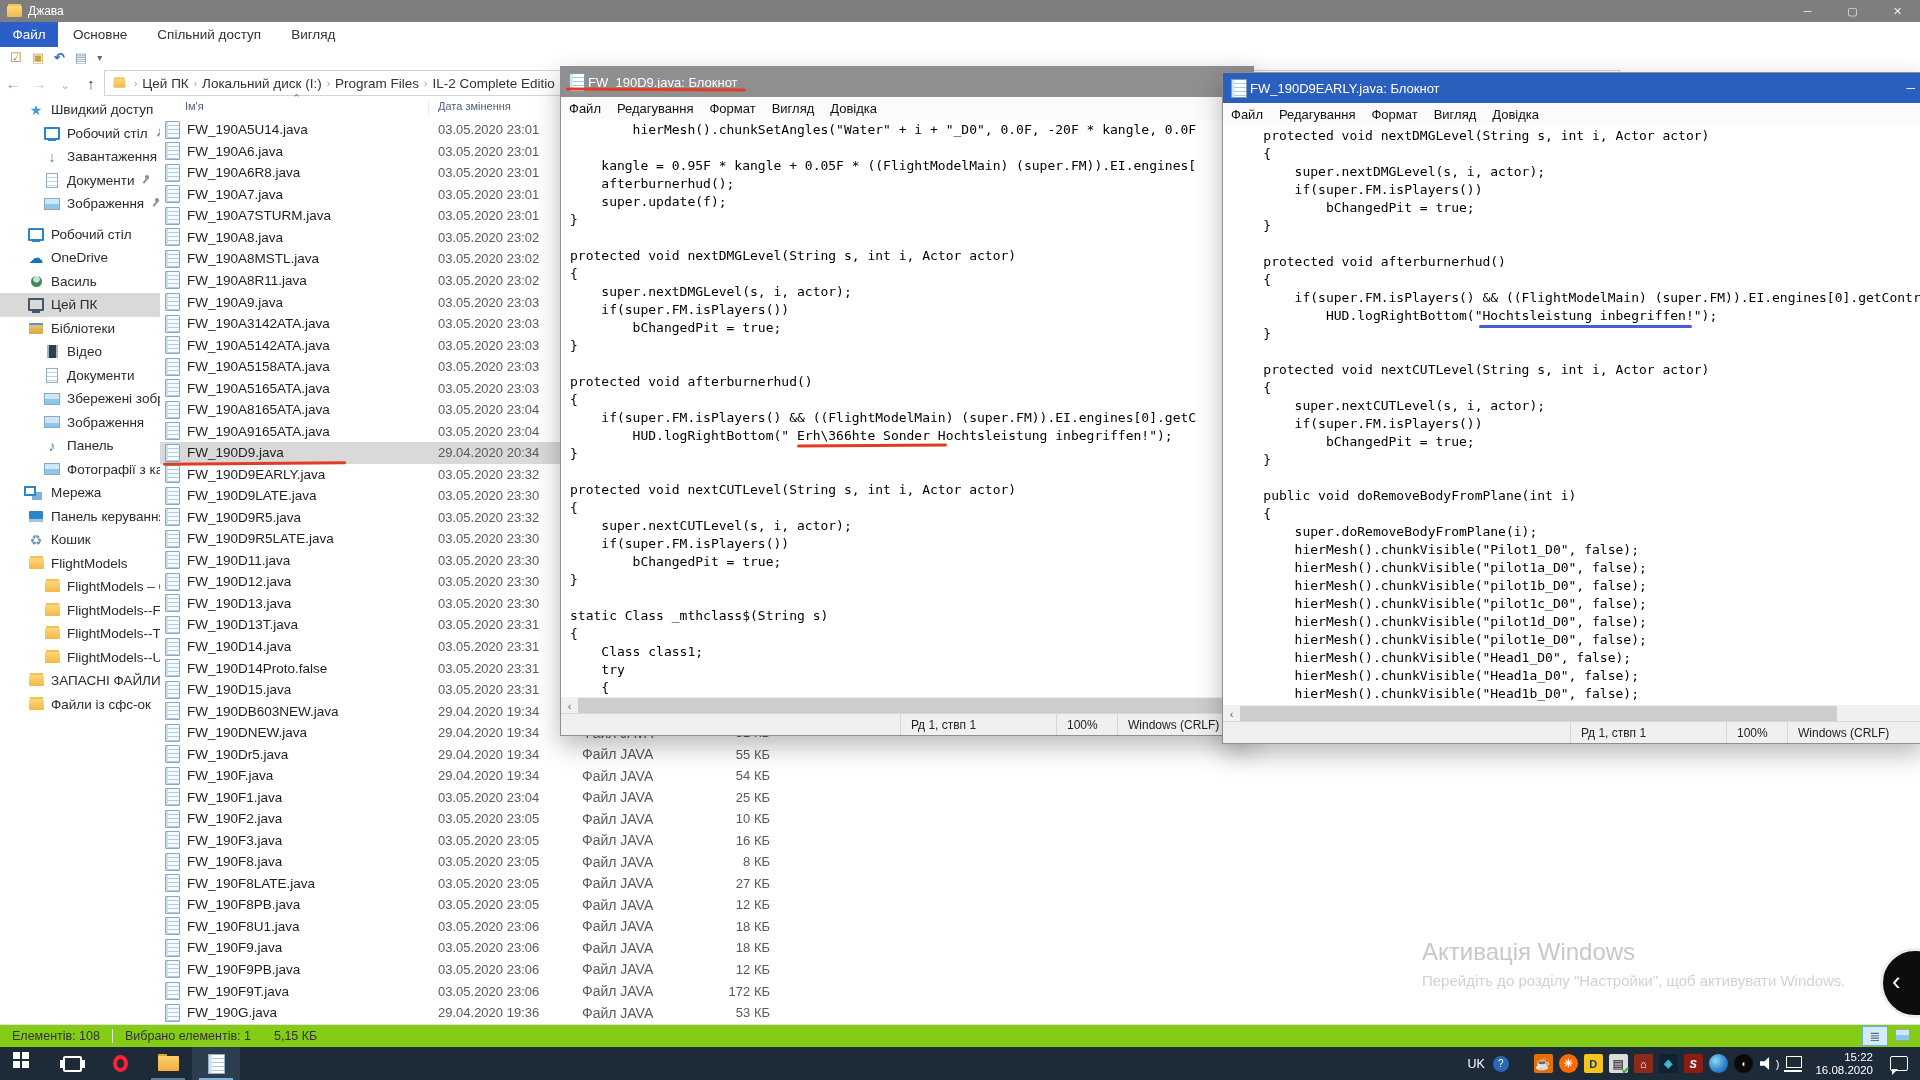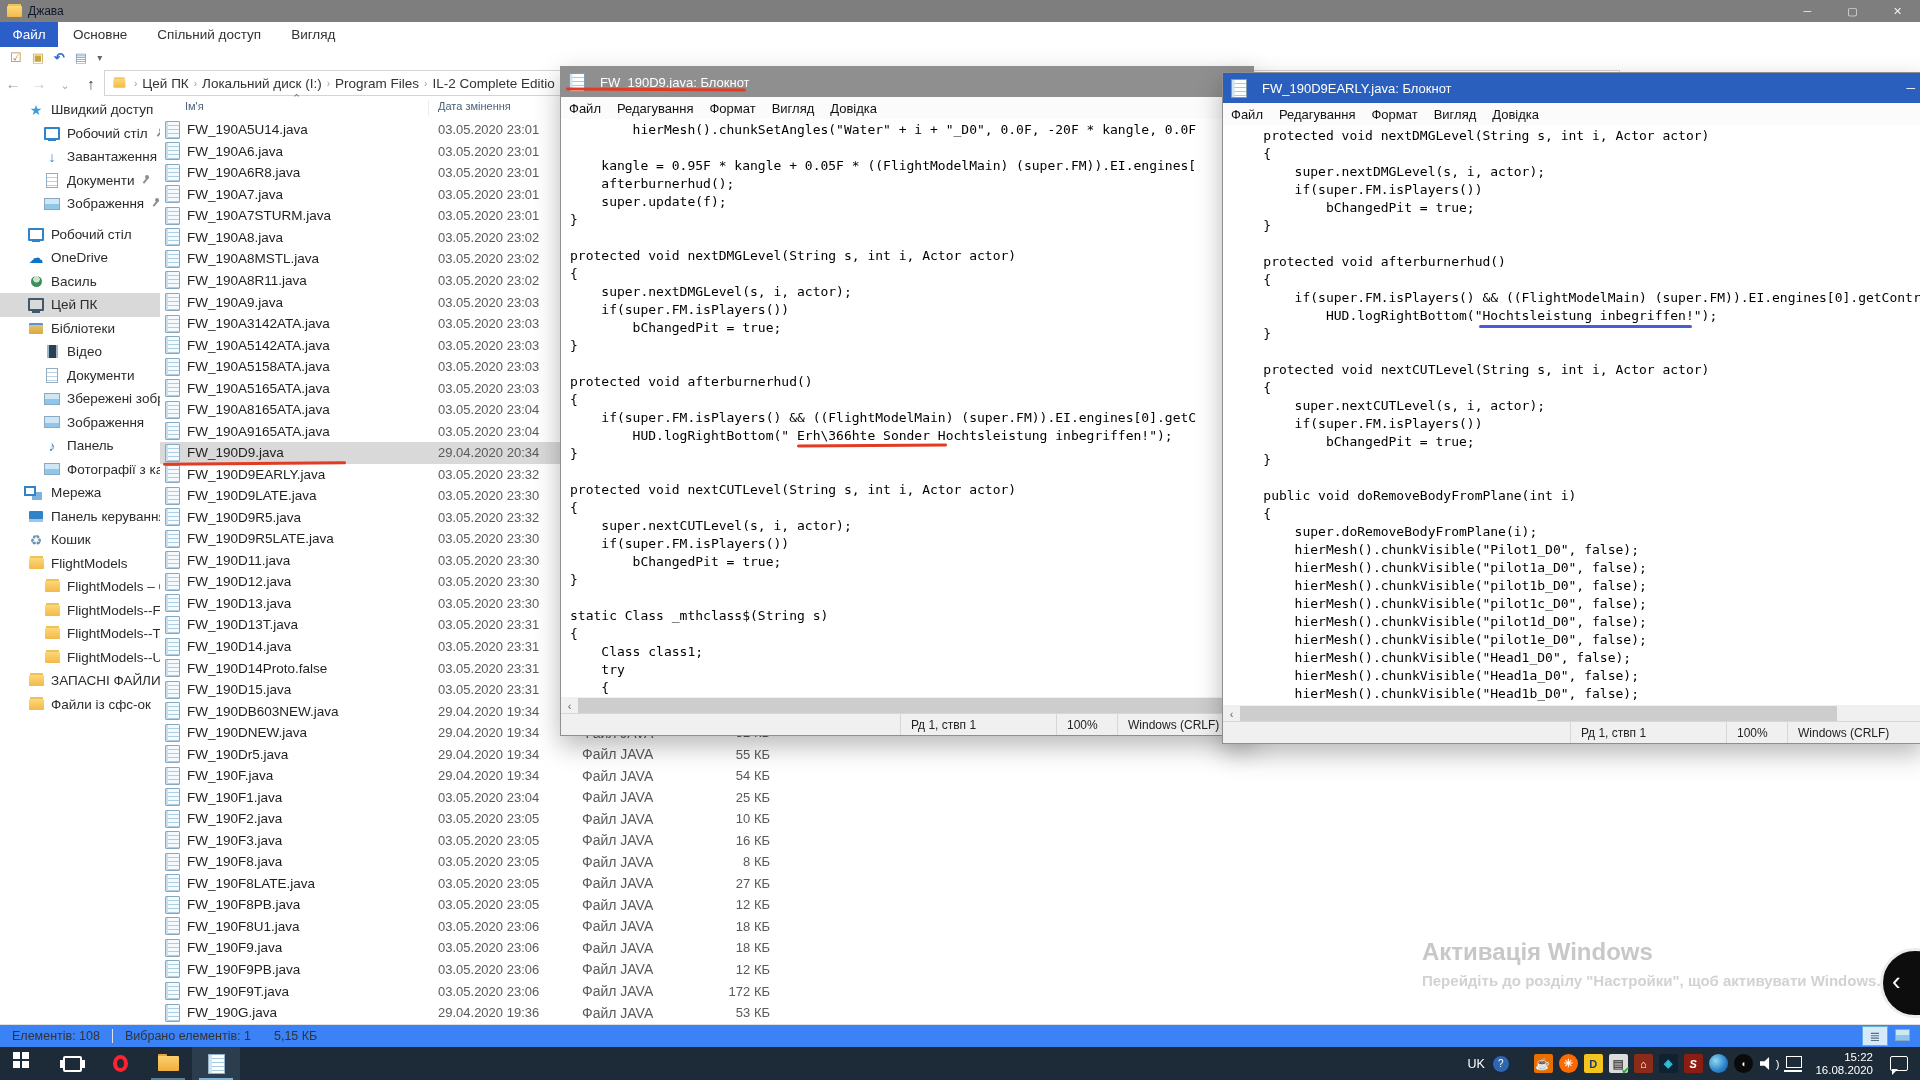--- a/index.html
+++ b/index.html
@@ -3,21 +3,21 @@
 <meta charset="utf-8">
 <style>
   html,body{margin:0;padding:0;}
   body{width:1920px;height:1080px;position:relative;overflow:hidden;background:#fff;
        font-family:"Liberation Sans",sans-serif;-webkit-font-smoothing:antialiased;}
 
   
   .explorer{position:absolute;left:0;top:0;right:0;bottom:33px;background:#fff;z-index:1;}
   .ex-titlebar{position:absolute;left:0;top:0;right:0;height:22px;background:#7e7e7e;
     display:flex;align-items:center;color:#ececec;font-size:12px;gap:6px;padding-left:6px;}
-  .ex-title{color:#0f172a;}
+  .ex-title{color:#ffffff;}
   .ex-controls{margin-left:auto;display:flex;height:100%;}
   .ex-ctl{width:45px;display:flex;align-items:center;justify-content:center;color:#f0f0f0;font-size:11px;}
   .ex-ctl.min::before{content:"─";} .ex-ctl.max::before{content:"▢";} .ex-ctl.close::before{content:"✕";}
 
   .ex-ribbon{position:absolute;left:0;top:22px;right:0;height:25px;background:#fff;display:flex;align-items:stretch;}
   .ftab{width:58px;background:#2b5fc7;color:#fff;font-size:13.5px;display:flex;align-items:center;justify-content:center;}
   .rtab{padding:0 15px;font-size:13.5px;color:#333;display:flex;align-items:center;}
   .ex-qat{position:absolute;left:0;top:47px;right:0;height:21px;background:#fff;display:flex;align-items:center;gap:10px;padding-left:10px;}
   .qat-ic{font-size:13px;color:#555;line-height:16px;}
   .qat-ic.props::before{content:"☑";color:#b9883c;}
@@ -91,41 +91,41 @@
   .frow{height:21.54px;display:flex;align-items:center;position:relative;font-size:13.5px;color:#1f1f1f;}
   .frow .ic-java{margin-left:5px;}
   .frow .fname{margin-left:7px;white-space:nowrap;}
   .frow .fdate{position:absolute;left:278px;color:#5a5a5a;font-size:13px;}
   .frow .ftype{position:absolute;left:422px;color:#5a5a5a;font-size:14px;}
   .frow .fsize{position:absolute;left:518px;width:92px;text-align:right;color:#5a5a5a;font-size:13px;}
   .frow.selected{background:linear-gradient(#d9d9d9,#d9d9d9) no-repeat;background-size:612px 100%;}
 
   
   .ex-status{position:absolute;left:0;bottom:0;right:0;height:22px;border-top:1px solid #e0e0e0;
-     display:flex;align-items:center;font-size:12.5px;color:#333;background:#3b82f6;}
+     display:flex;align-items:center;font-size:12.5px;color:#333;background:#84cc16;}
   .ex-status .cell{padding:0 12px;}
   .st-div{width:1px;height:14px;background:#e0e0e0;}
   .view-btns{margin-left:auto;margin-right:6px;display:flex;gap:2px;}
   .vbtn{width:24px;height:18px;display:flex;align-items:center;justify-content:center;}
   .vbtn.active{background:#d6ebf9;border:1px solid #66aee0;}
   .vbtn .g-list::before{content:"≣";font-size:13px;color:#5a7econtent;color:#56718a;}
   .vbtn .g-thumb::before{content:"";display:block;width:13px;height:10px;border:1px solid #8aa9c1;
      background:linear-gradient(180deg,#cfe7f5 55%,#8ec7ea 55%);}
   .list-scroll-caret{position:absolute;right:8px;bottom:35px;color:#8a8a8a;font-size:12px;z-index:2;}
 
   
-  .watermark{position:absolute;left:1422px;top:938px;z-index:3;color:#c9c9c9;font-weight:bold;}
+  .watermark{position:absolute;left:1422px;top:938px;z-index:3;color:#c9c9c9;}
   .wm1{font-size:24px;color:#c8c8c8;}
   .wm2{font-size:15px;color:#d2d2d2;margin-top:6px;}
 
   
   .notepad{position:absolute;background:#fff;border:1px solid #8f8f8f;box-shadow:0 10px 24px rgba(0,0,0,.28);}
   #np1{left:560px;top:66px;width:692px;height:668px;z-index:5;}
   #np2{left:1222px;top:72px;width:700px;height:670px;z-index:6;}
-  .np-title{height:30px;display:flex;align-items:center;gap:15px;padding-left:8px;font-size:13px;color:#fff;}
+  .np-title{height:30px;display:flex;align-items:center;gap:3px;padding-left:8px;font-size:13px;color:#fff;}
   #np1 .np-title{background:#8f8f8f;}
   #np2 .np-title{background:#2a5fbe;}
   .np-min{margin-left:auto;margin-right:8px;color:#fff;font-size:12px;}
   .np-min::before{content:"─";}
   .ic-notepad{width:14px;height:17px;border:1px solid #7e9db5;background:
      repeating-linear-gradient(180deg,#fdfefe 0 3px,#a9cbe2 3px 4px);box-shadow:inset 2.5px 0 0 #cfe3f0;flex:none;}
   .np-menu{height:22px;display:flex;align-items:center;font-size:13px;color:#111;background:#fbfbfb;border-bottom:1px solid #f0f0f0;}
   .np-menu .mi{padding:0 8px;}
   .np-code{position:absolute;left:0;top:52px;right:0;bottom:38px;overflow:hidden;background:#fff;}
   .np-code pre{margin:0;padding:2px 0 0 9px;font-family:"DejaVu Sans Mono","Liberation Mono",monospace;

